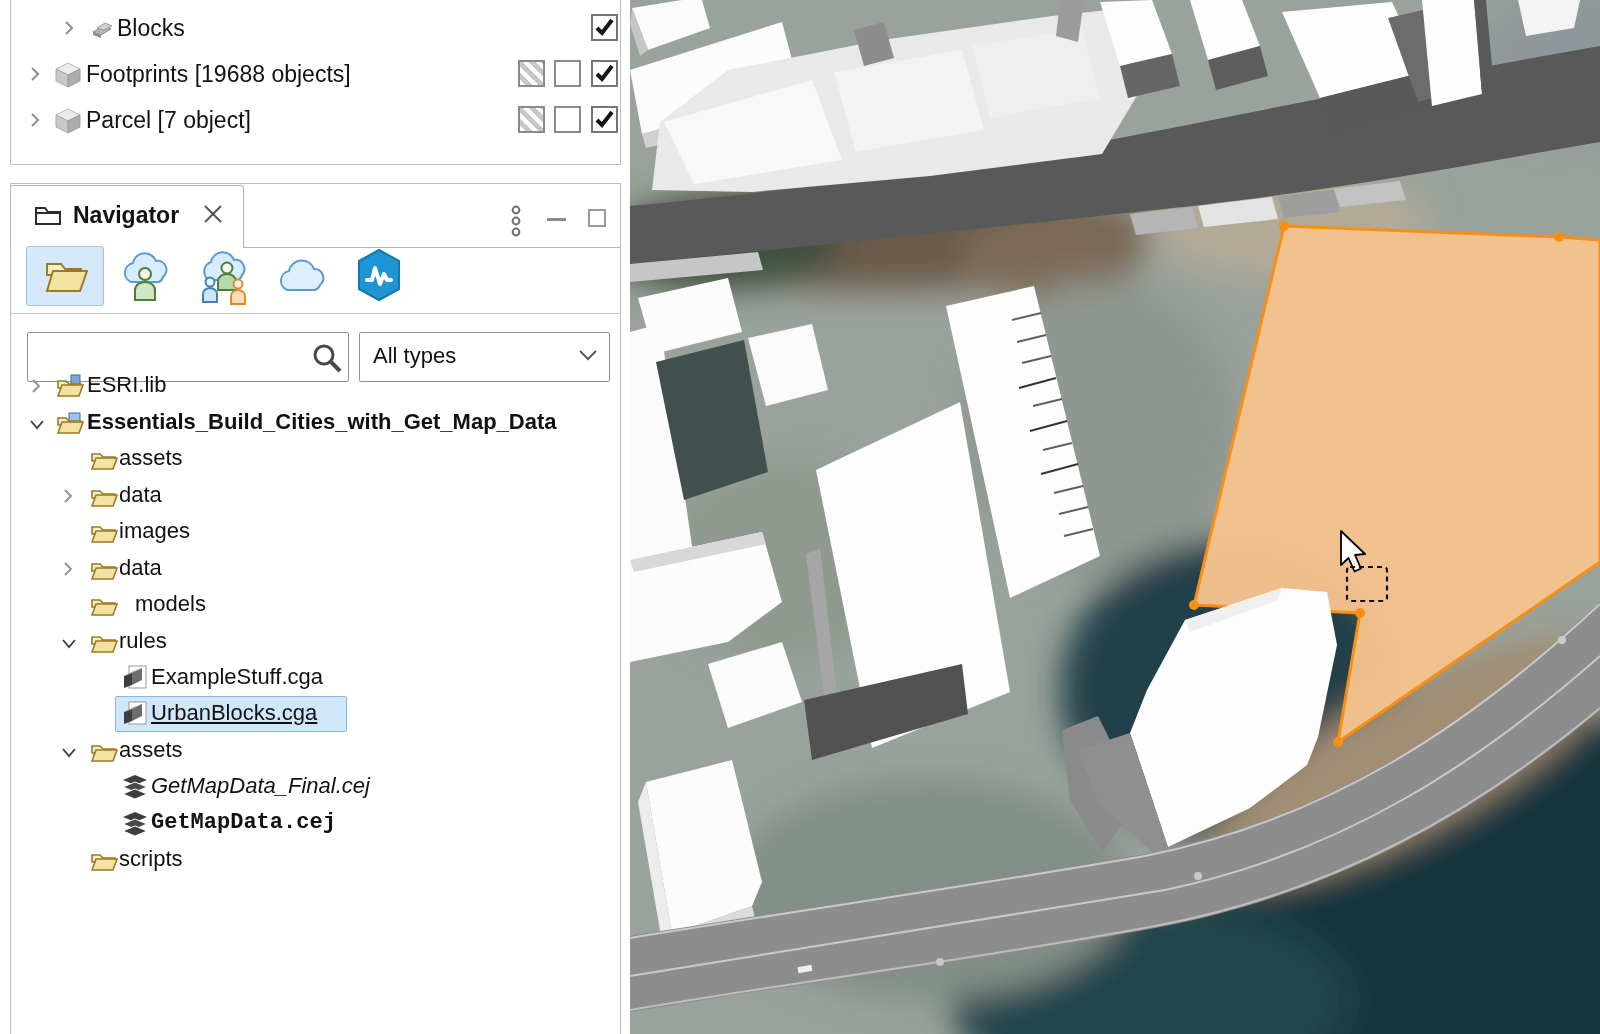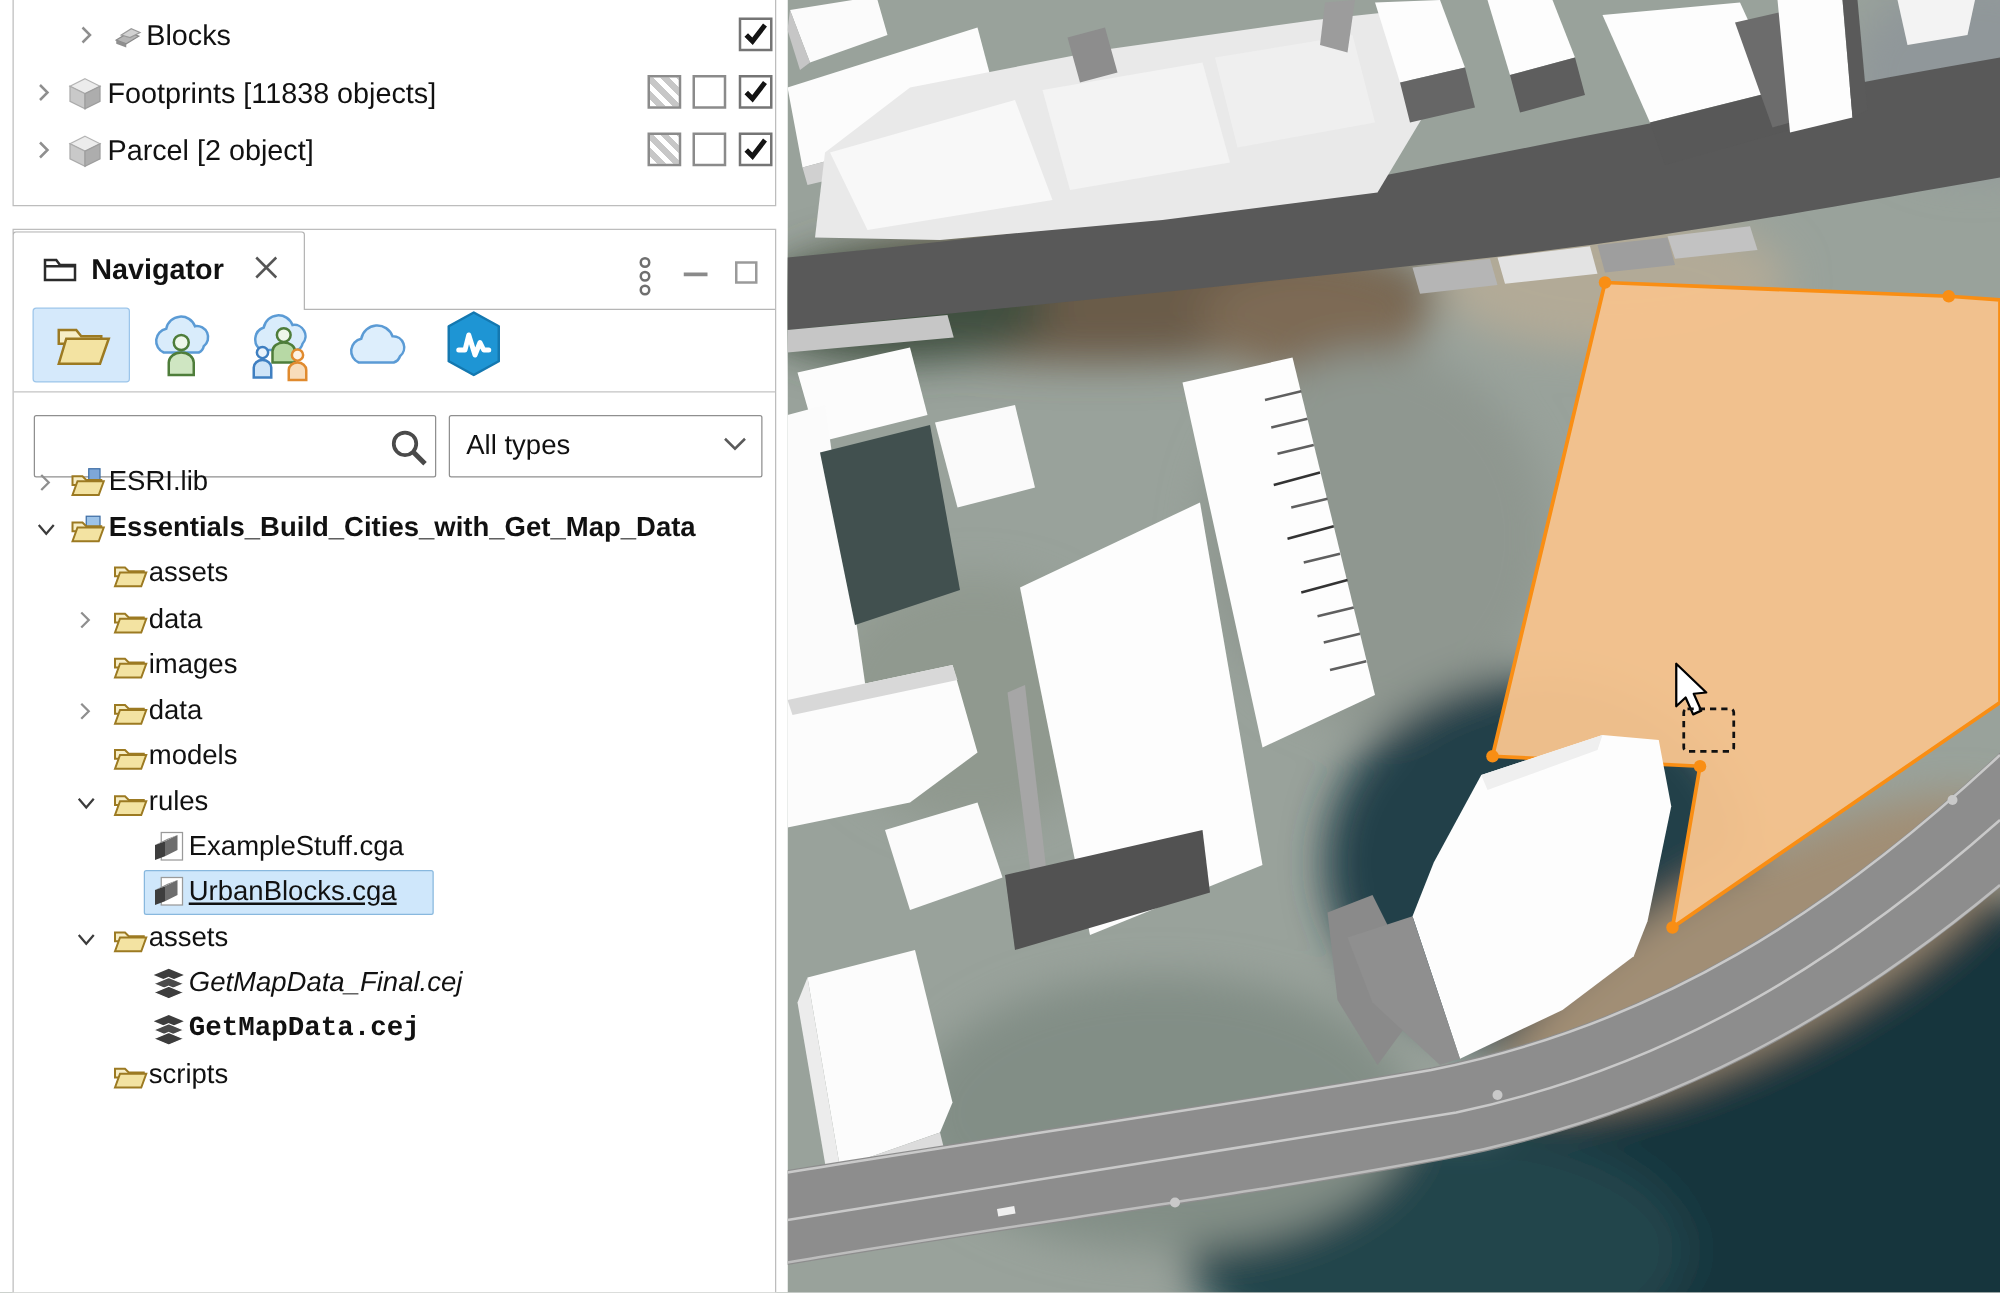--- a/index.html
+++ b/index.html
@@ -74,42 +74,42 @@
     <span class="icon" style="left:18px;top:8px;">
       <svg width="12" height="18">
           <polyline points="3,3 9,9 3,15" fill="none" stroke="#8f8f8f" stroke-width="2"></polyline>
         </svg></span>
     <span class="icon" style="left:42px;top:3px;">
       <svg width="30" height="30">
         <polygon points="15,3 27,9 15,15 3,9" fill="#ececec" stroke="#b5b5b5"></polygon>
         <polygon points="3,9 15,15 15,27 3,21" fill="#c9c9c9" stroke="#ababab"></polygon>
         <polygon points="27,9 15,15 15,27 27,21" fill="#adadad" stroke="#9d9d9d"></polygon>
       </svg></span>
-    <span class="lbl" style="left:75px;">Footprints [11838 objects]</span>
+    <span class="lbl" style="left:75px;">Footprints [19688 objects]</span>
     <span class="cbox hatch" style="left:507px;top:3px;"></span>
     <span class="cbox blank" style="left:543px;top:3px;"></span>
     <span class="cbox" style="left:580px;top:3px;">
       <svg width="23" height="23">
           <polyline points="4,12 9,17 19,4" fill="none" stroke="#141414" stroke-width="4"></polyline>
         </svg>
       </span>
   </div>
 
   <div class="srow" style="top:104px;">
     <span class="icon" style="left:18px;top:8px;">
       <svg width="12" height="18">
           <polyline points="3,3 9,9 3,15" fill="none" stroke="#8f8f8f" stroke-width="2"></polyline>
         </svg></span>
     <span class="icon" style="left:42px;top:3px;">
       <svg width="30" height="30">
         <polygon points="15,3 27,9 15,15 3,9" fill="#ececec" stroke="#b5b5b5"></polygon>
         <polygon points="3,9 15,15 15,27 3,21" fill="#c9c9c9" stroke="#ababab"></polygon>
         <polygon points="27,9 15,15 15,27 27,21" fill="#adadad" stroke="#9d9d9d"></polygon>
       </svg></span>
-    <span class="lbl" style="left:75px;">Parcel [2 object]</span>
+    <span class="lbl" style="left:75px;">Parcel [7 object]</span>
     <span class="cbox hatch" style="left:507px;top:3px;"></span>
     <span class="cbox blank" style="left:543px;top:3px;"></span>
     <span class="cbox" style="left:580px;top:3px;">
       <svg width="23" height="23">
           <polyline points="4,12 9,17 19,4" fill="none" stroke="#141414" stroke-width="4"></polyline>
         </svg>
       </span>
   </div>
 </div>
 
@@ -258,21 +258,21 @@
       </svg></span>
     <span class="tlbl" style="left:108px;">data</span>
   </div>
 
   <div class="trow" style="top:403px;">
     <span class="icon" style="left:78px;top:5px;">
       <svg width="30" height="26">
         <path d="M3,8 h8 l3,3 h12 v4 h-23 z" fill="#f7eec6" stroke="#9c7a22" stroke-width="1.6"></path>
         <path d="M3,23 L7,12 h21 L24,23 z" fill="#f3e3a2" stroke="#9c7a22" stroke-width="1.6"></path>
       </svg></span>
-    <span class="tlbl" style="left:108px;text-align:center;">models</span>
+    <span class="tlbl" style="left:124px;text-align:center;">models</span>
   </div>
 
   <div class="trow" style="top:440px;">
     <span class="icon" style="left:50px;top:12px;">
       <svg width="16" height="12">
           <polyline points="2,2 8,9 14,2" fill="none" stroke="#3c3c3c" stroke-width="1.8"></polyline>
         </svg></span>
     <span class="icon" style="left:78px;top:5px;">
       <svg width="30" height="26">
         <path d="M3,8 h8 l3,3 h12 v4 h-23 z" fill="#f7eec6" stroke="#9c7a22" stroke-width="1.6"></path>

